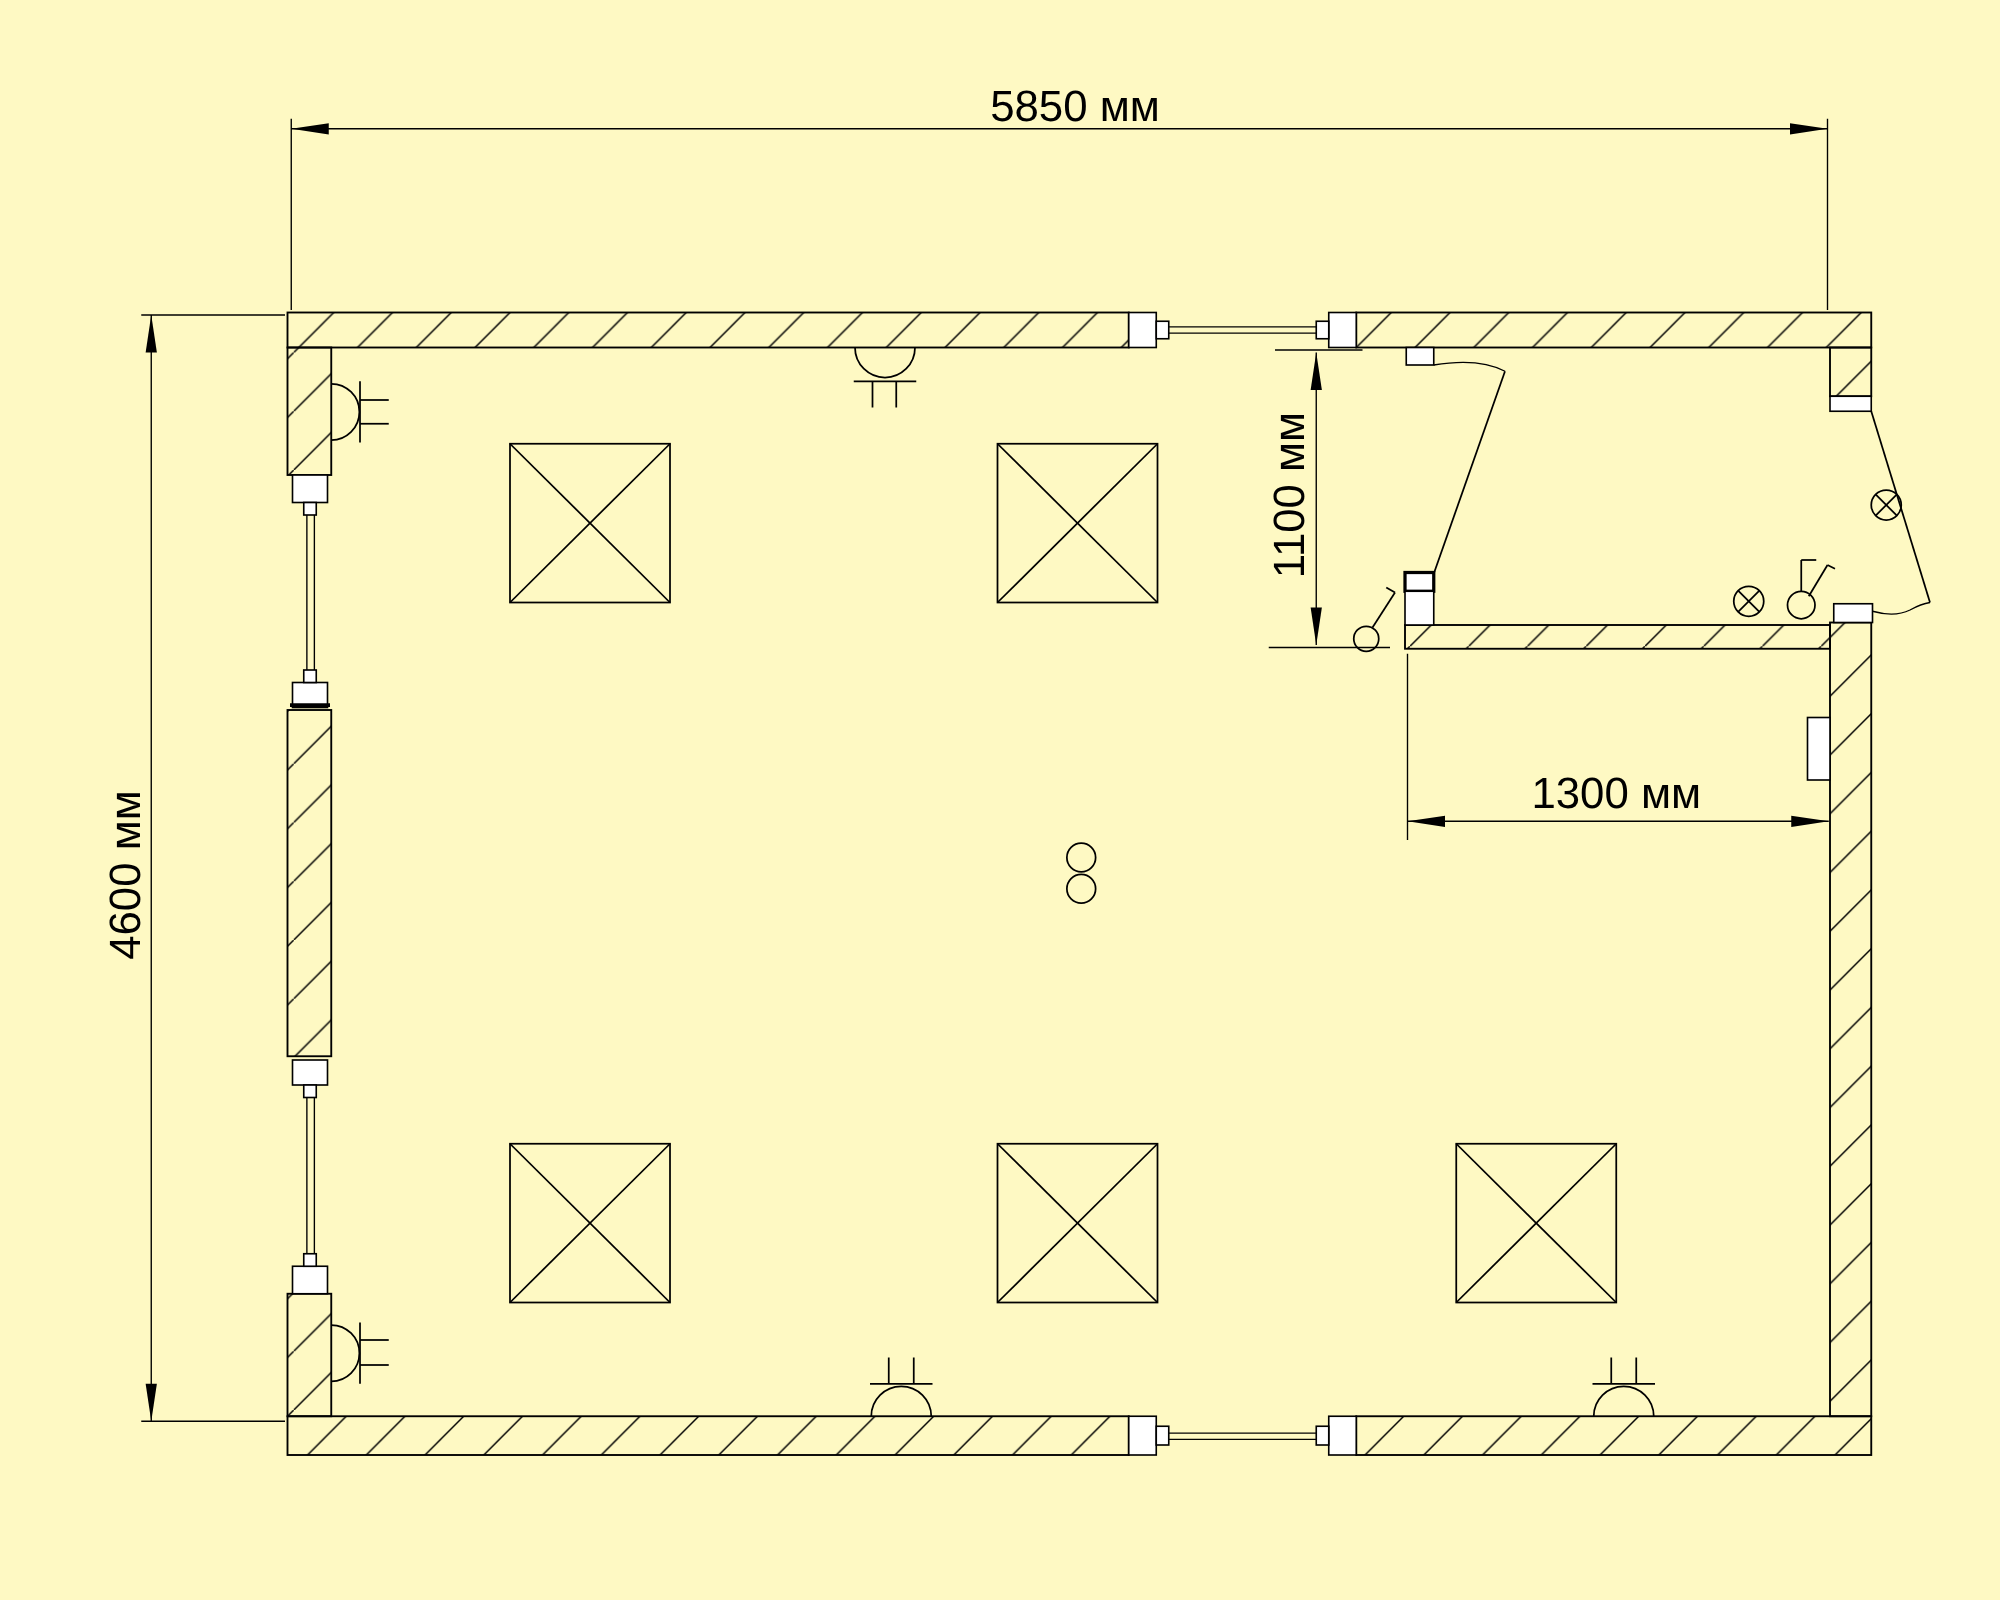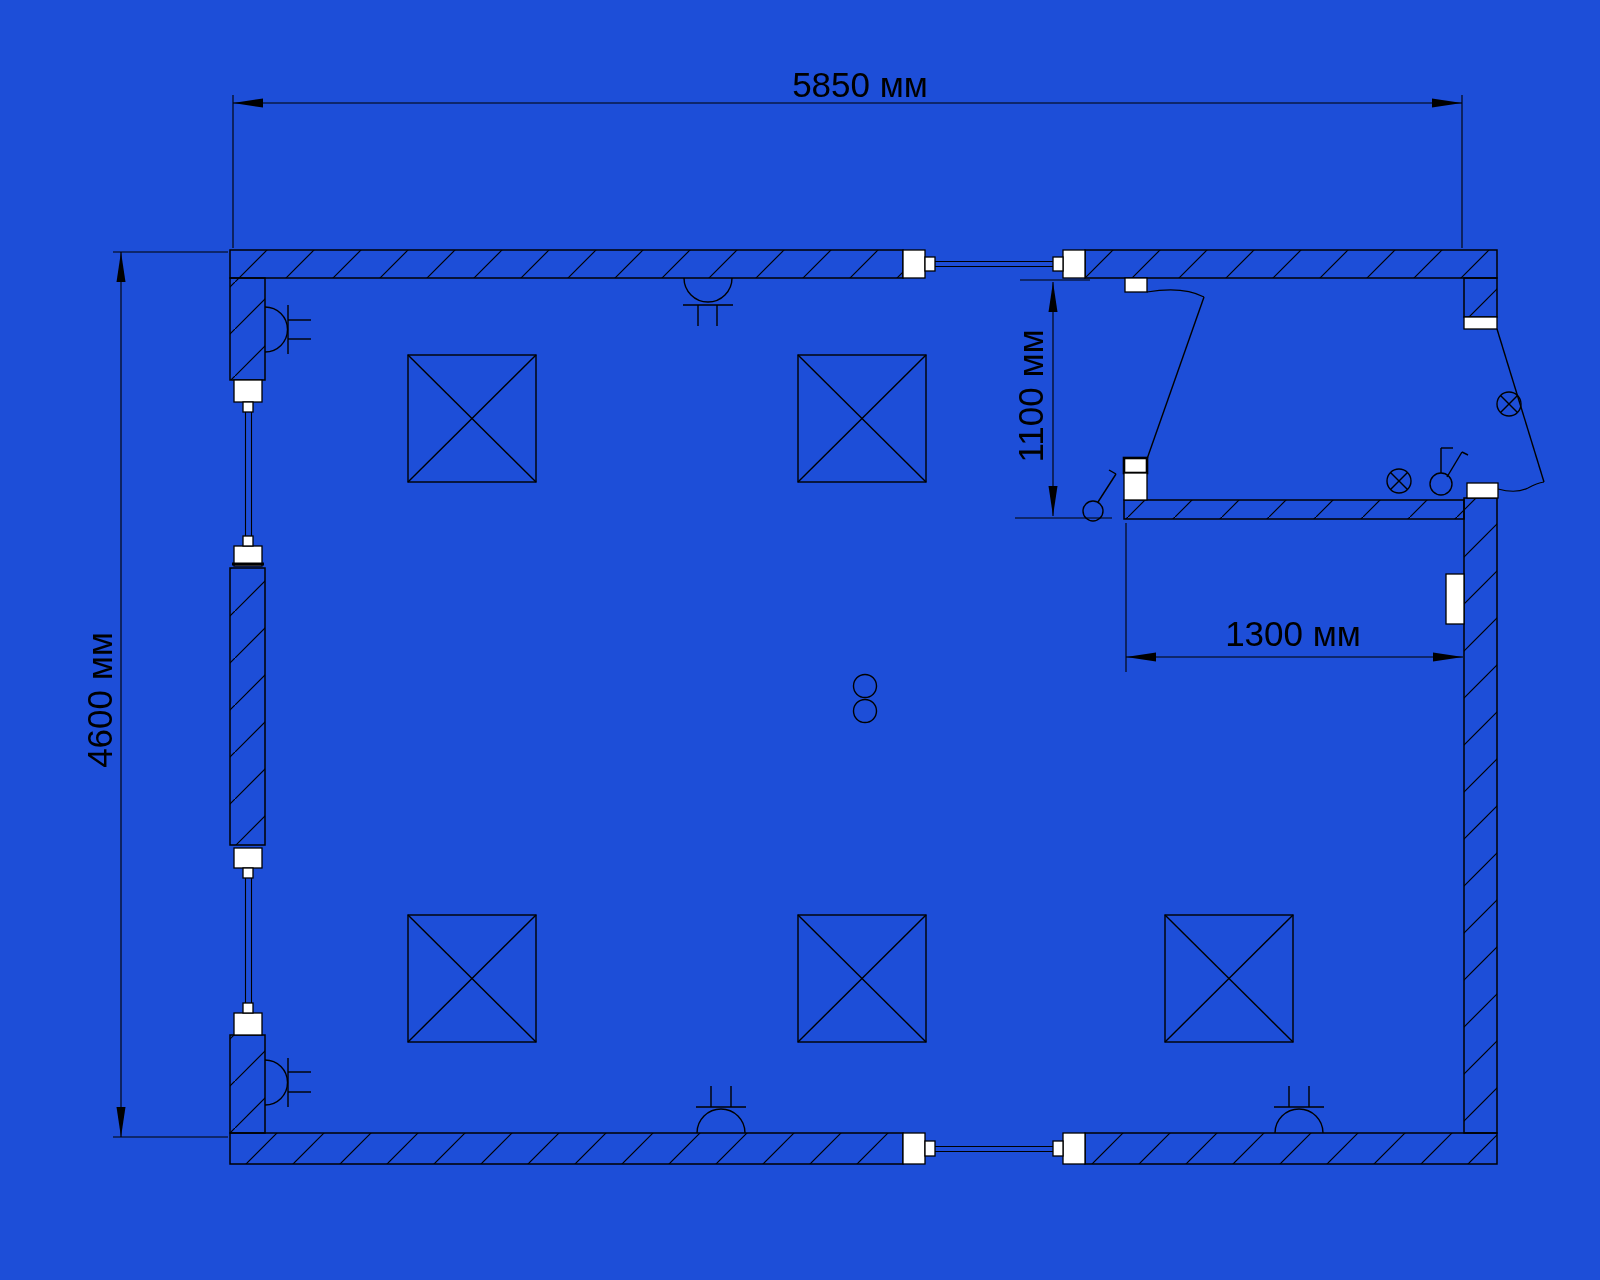--- a/index.html
+++ b/index.html
@@ -1,16 +1,16 @@
 <!DOCTYPE html>
 <html><head>
 <meta charset="utf-8">
 <style>
   html,body{margin:0;padding:0;background:#ffffff;}
-  .page{width:1600px;height:1280px;background:#1d4ed8;position:relative;overflow:hidden;}
+  .page{width:1600px;height:1280px;background:#fef9c3;position:relative;overflow:hidden;}
   svg{display:block;}
   .wall   { fill:url(#hatch); stroke:#000; stroke-width:1.5; }
   .whitep { fill:#ffffff; stroke:#000; stroke-width:1.3; }
   .ln     { stroke:#000; stroke-width:1.4; fill:none; }
   .thin   { stroke:#000; stroke-width:1.1; fill:none; }
   .bold   { stroke:#000; stroke-width:3;   fill:none; }
   .sym    { stroke:#000; stroke-width:1.4; fill:none; }
   .symf   { stroke:#000; stroke-width:1.4; fill:#ffffff; }
   .dim    { stroke:#000; stroke-width:1.1; fill:none; }
   .dimarrow{ fill:#000; stroke:none; }

